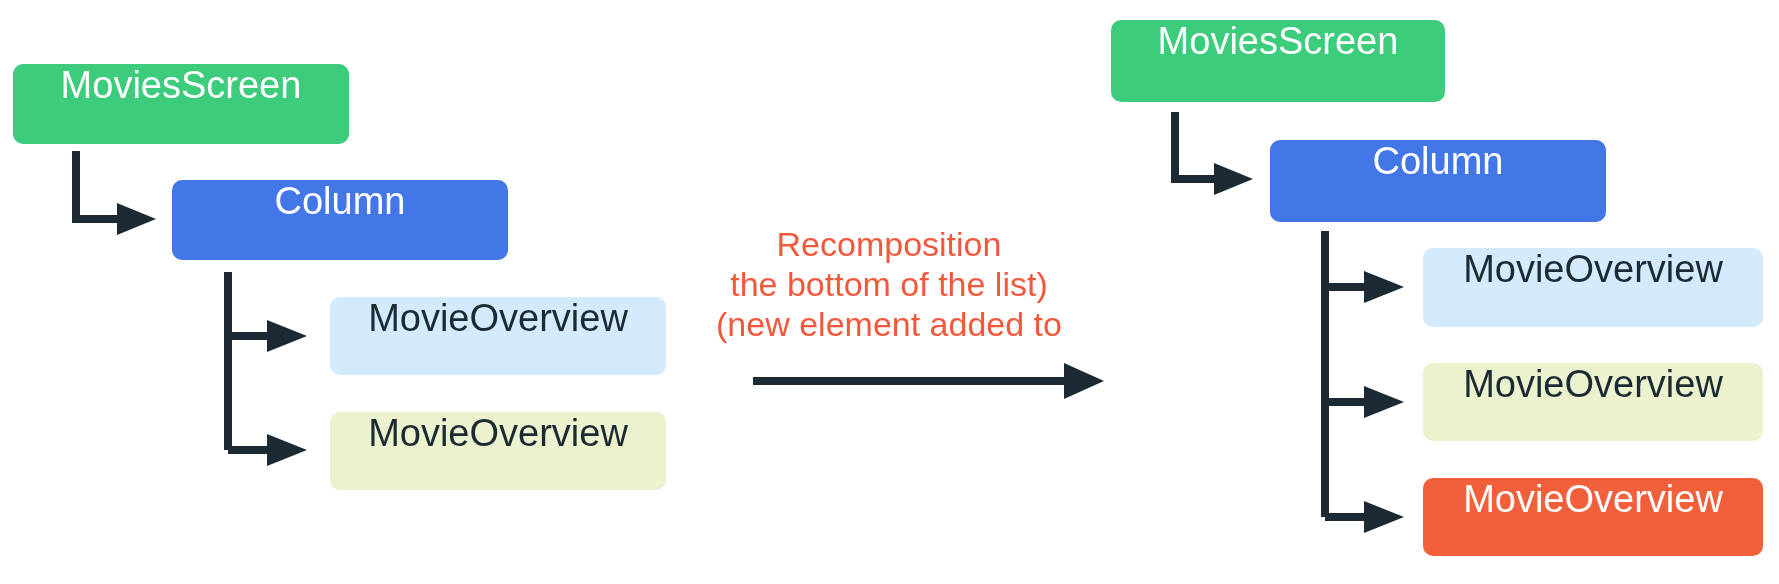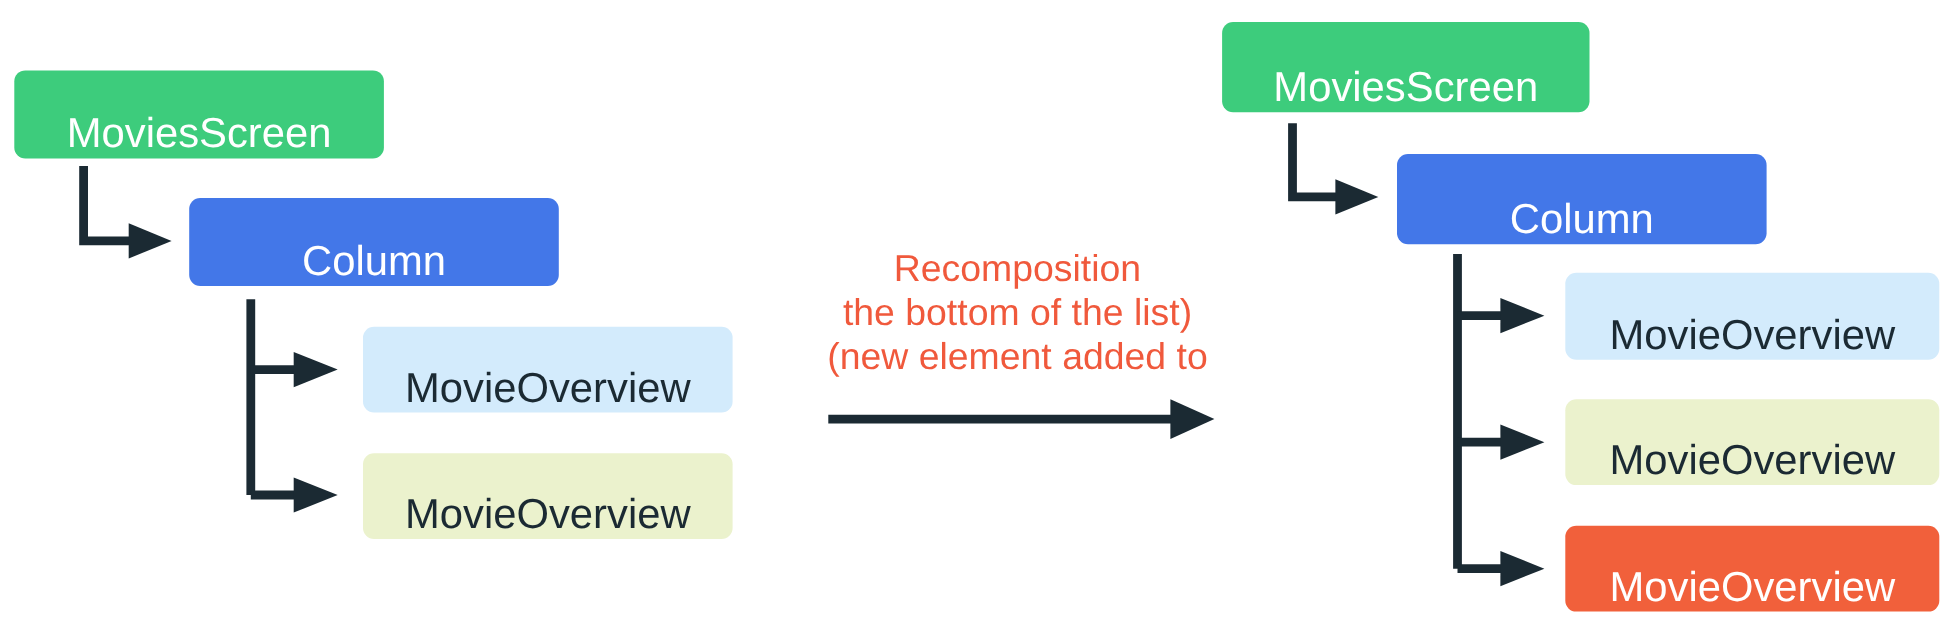--- a/index.html
+++ b/index.html
@@ -19,42 +19,42 @@
     position: absolute;
     left: 0;
     top: 0;
     width: 1779px;
     height: 584px;
     pointer-events: none;
   }
   .node {
     position: absolute;
     display: flex;
-    align-items: flex-end;
+    align-items: flex-start;
     justify-content: center;
     border-radius: 10px;
     font-size: 38px;
     font-weight: 400;
     white-space: nowrap;
   }
   
   .l-root   { left: 13px;   top: 64px;  width: 336px; height: 80px; }
   .l-column { left: 172px;  top: 180px; width: 336px; height: 80px; }
   .l-leaf0  { left: 330px;  top: 297px; width: 336px; height: 78px; }
   .l-leaf1  { left: 330px;  top: 412px; width: 336px; height: 78px; }
   
   .r-root   { left: 1111px; top: 20px;  width: 334px; height: 82px; }
   .r-column { left: 1270px; top: 140px; width: 336px; height: 82px; }
   .r-leaf0  { left: 1423px; top: 248px; width: 340px; height: 79px; }
   .r-leaf1  { left: 1423px; top: 363px; width: 340px; height: 78px; }
   .r-leaf2  { left: 1423px; top: 478px; width: 340px; height: 78px; }
   
   .annotation {
     position: absolute;
-    left: 675px;
+    left: 639px;
     top: 224px;
     width: 500px;
     text-align: center;
     font-size: 34px;
     font-weight: 400;
     line-height: 40px;
   }
 </style>
 </head>
 <body>

